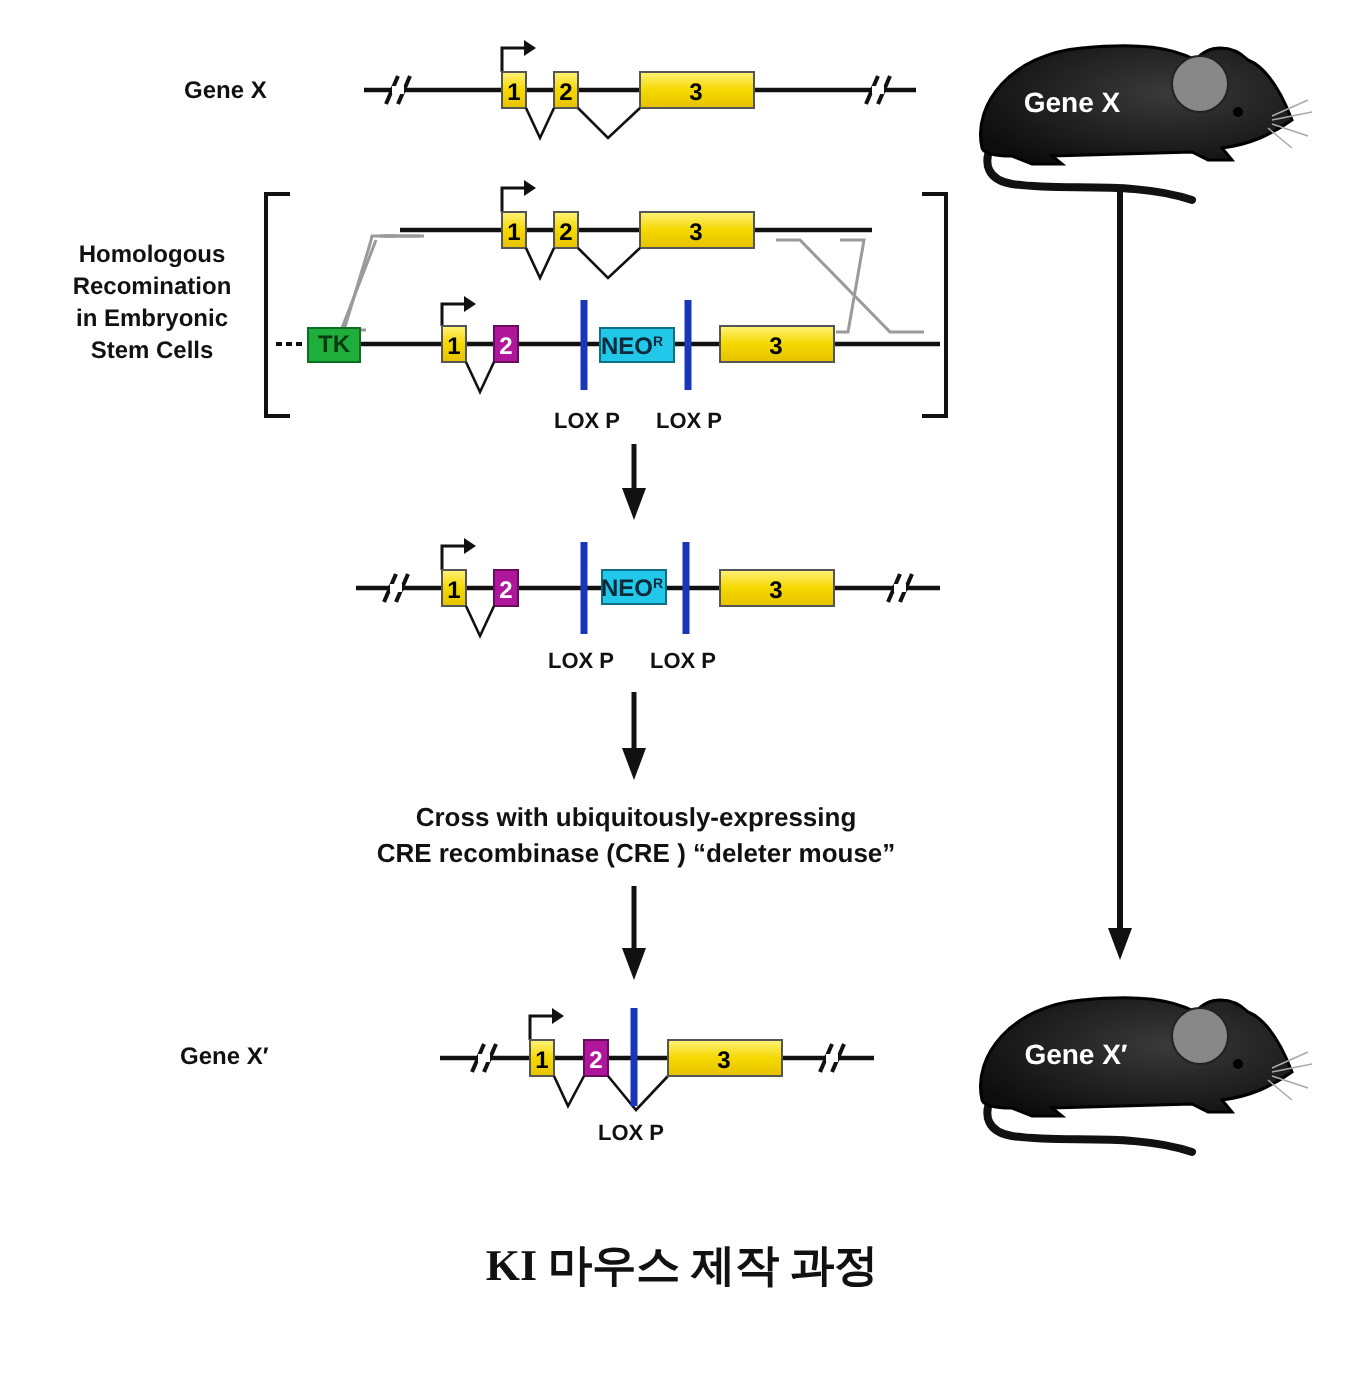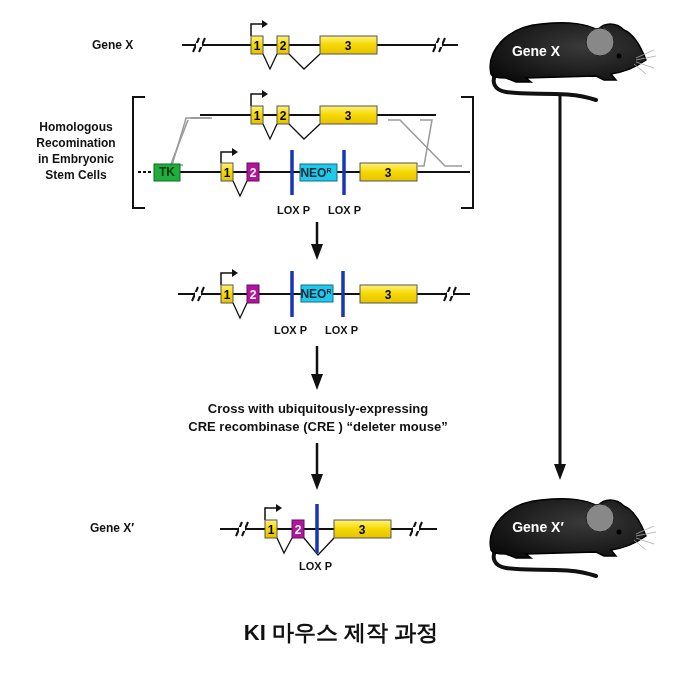--- a/index.html
+++ b/index.html
@@ -3,21 +3,21 @@
 <meta charset="utf-8">
 <style>
   html, body { margin: 0; padding: 0; background: #ffffff; }
   body { width: 682px; height: 689px; position: relative; overflow: hidden;
          font-family: "Liberation Sans", "DejaVu Sans", sans-serif; }
   svg { position: absolute; left: 0; top: 0; }
   .lbl { font-family: "Liberation Sans", "DejaVu Sans", sans-serif; font-weight: bold; fill: #111; }
   .exon-text { font-family: "Liberation Sans", "DejaVu Sans", sans-serif; font-weight: bold; font-size: 12px; }
   .caption { position: absolute; left: 0; width: 682px; top: 618px; text-align: center;
              font-size: 22px; font-weight: bold; color: #111;
-             font-family: Liberation Sans, sans-serif; }
+             font-family: Liberation Serif, serif; }
 </style>
 </head>
 <body>
 
 <svg width="682" height="689" viewBox="0 0 682 689">
   <defs>
     <linearGradient id="yel" x1="0" y1="0" x2="0" y2="1">
       <stop offset="0" stop-color="#fff27a"></stop>
       <stop offset="0.5" stop-color="#f5d800"></stop>
       <stop offset="1" stop-color="#e6c200"></stop>

